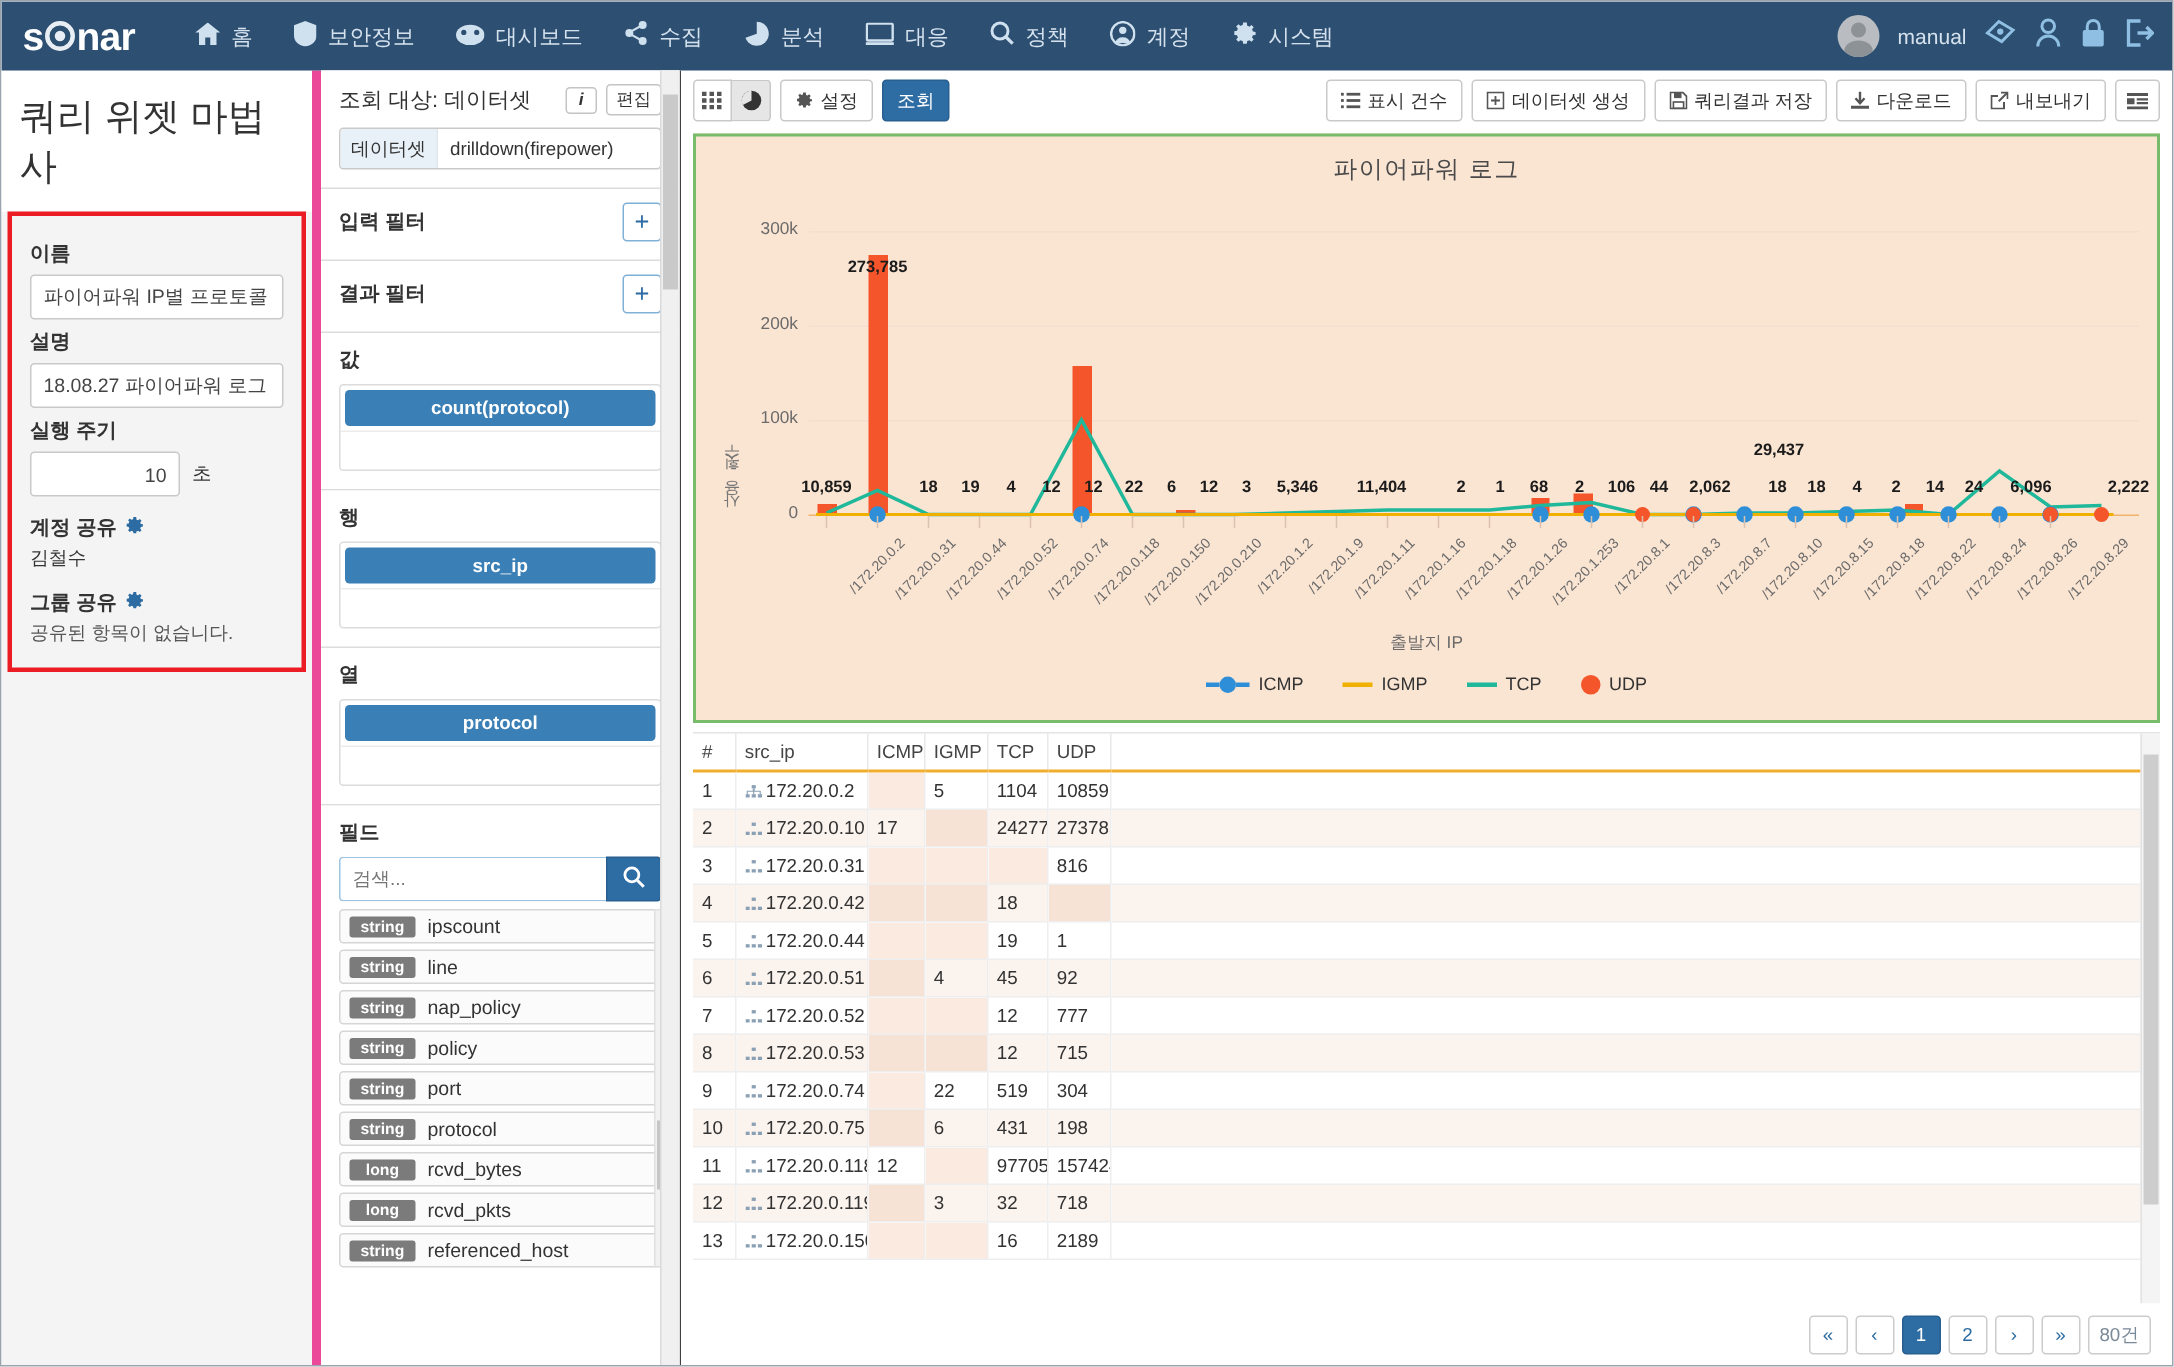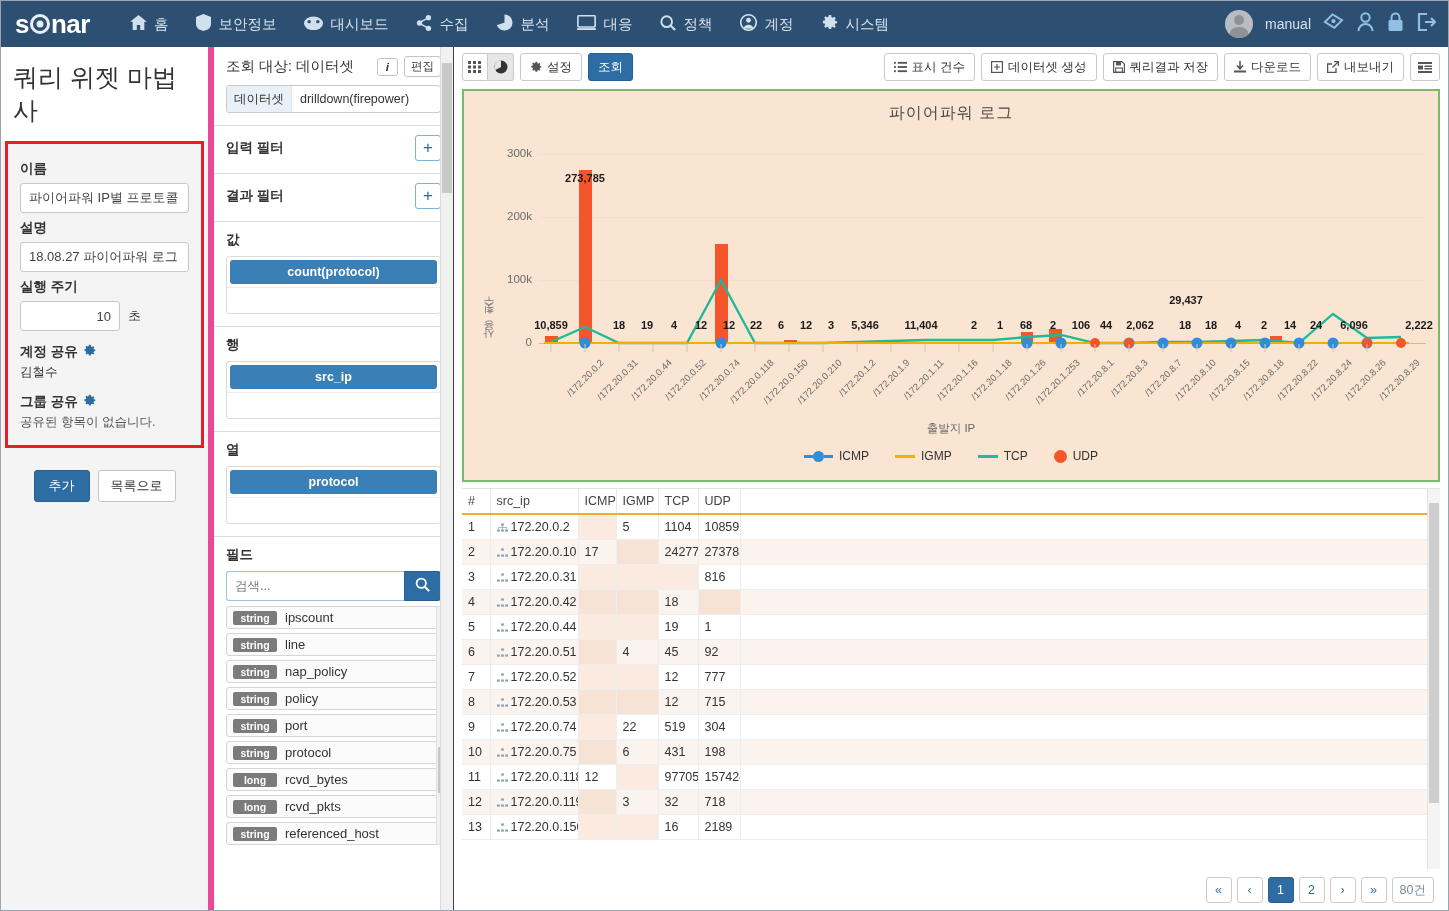--- a/index.html
+++ b/index.html
@@ -391,24 +391,20 @@
 
       <div class="share-head">
         <span>그룹 공유</span>
         <span><svg class="gear" viewBox="0 0 18 18">
               <path d="M9 5.6A3.4 3.4 0 1 0 9 12.4 3.4 3.4 0 0 0 9 5.6zm8 2.1l-1.9-.3a6.3 6.3 0 0 0-.6-1.5l1.2-1.5-1.6-1.6-1.5 1.2a6.3 6.3 0 0 0-1.5-.6L10.8 1H8.2l-.3 1.9a6.3 6.3 0 0 0-1.5.6L4.9 2.3 3.3 3.9l1.2 1.5a6.3 6.3 0 0 0-.6 1.5L2 7.2v2.6l1.9.3a6.3 6.3 0 0 0 .6 1.5l-1.2 1.5 1.6 1.6 1.5-1.2a6.3 6.3 0 0 0 1.5.6l.3 1.9h2.6l.3-1.9a6.3 6.3 0 0 0 1.5-.6l1.5 1.2 1.6-1.6-1.2-1.5a6.3 6.3 0 0 0 .6-1.5l1.9-.3z"></path>
             </svg></span>
       </div>
       <div class="share-empty">공유된 항목이 없습니다.</div>
     </div>
 
-    <div class="wiz-actions">
-      <button class="btn-primary">추가</button>
-      <button class="btn-default">목록으로</button>
-    </div>
   </div>
 
   <div class="panel-query">
 
     <div class="q-card">
       <div class="q-head">
         <span>조회 대상: 데이터셋</span>
         <span class="sp"></span>
         <button class="mini-btn info">i</button>
         <button class="mini-btn">편집</button>

